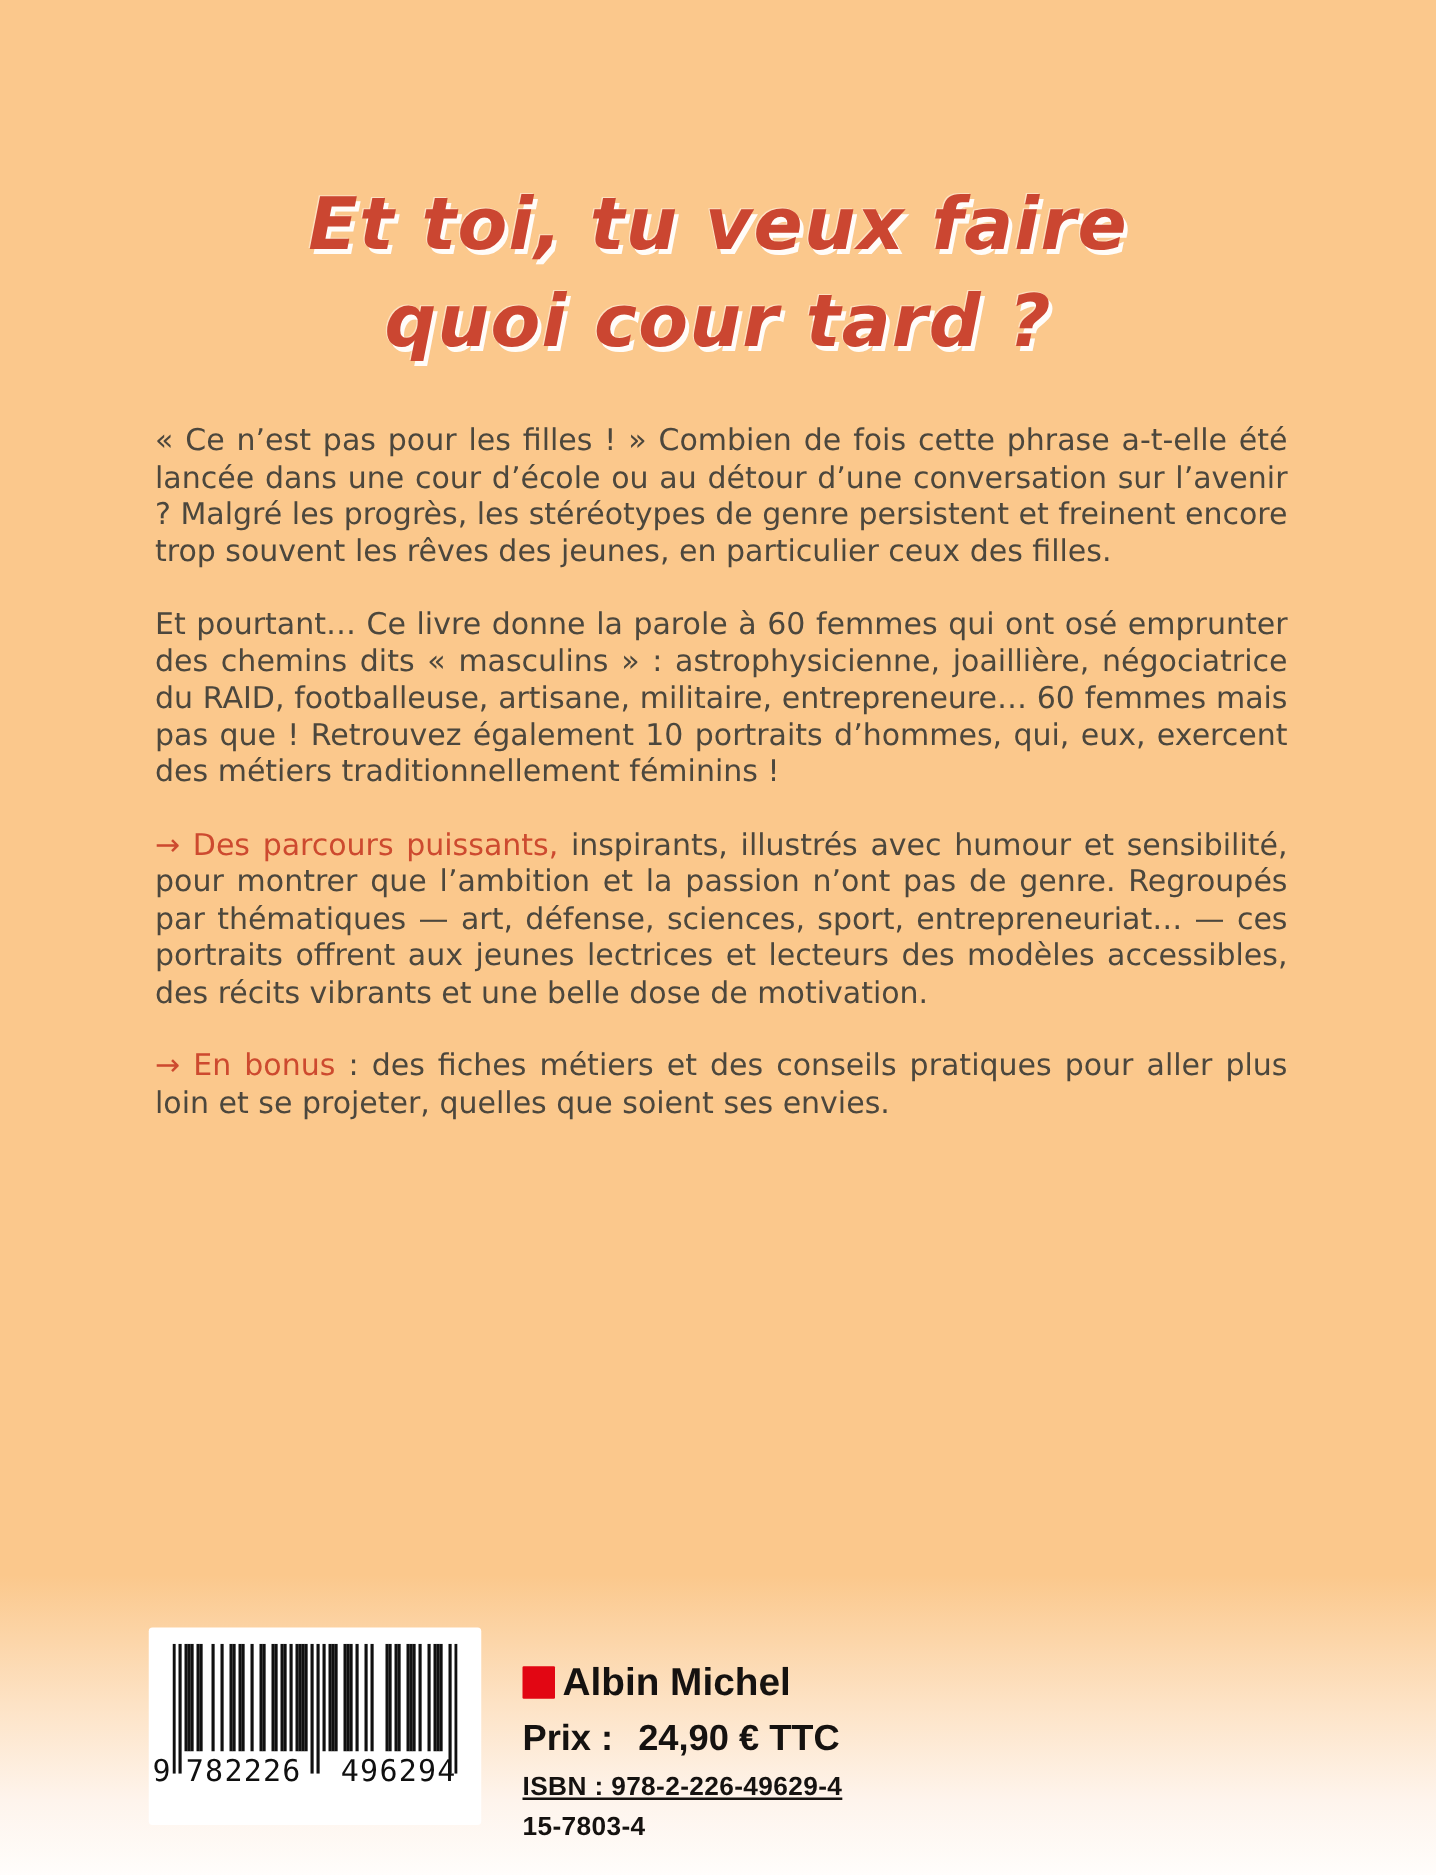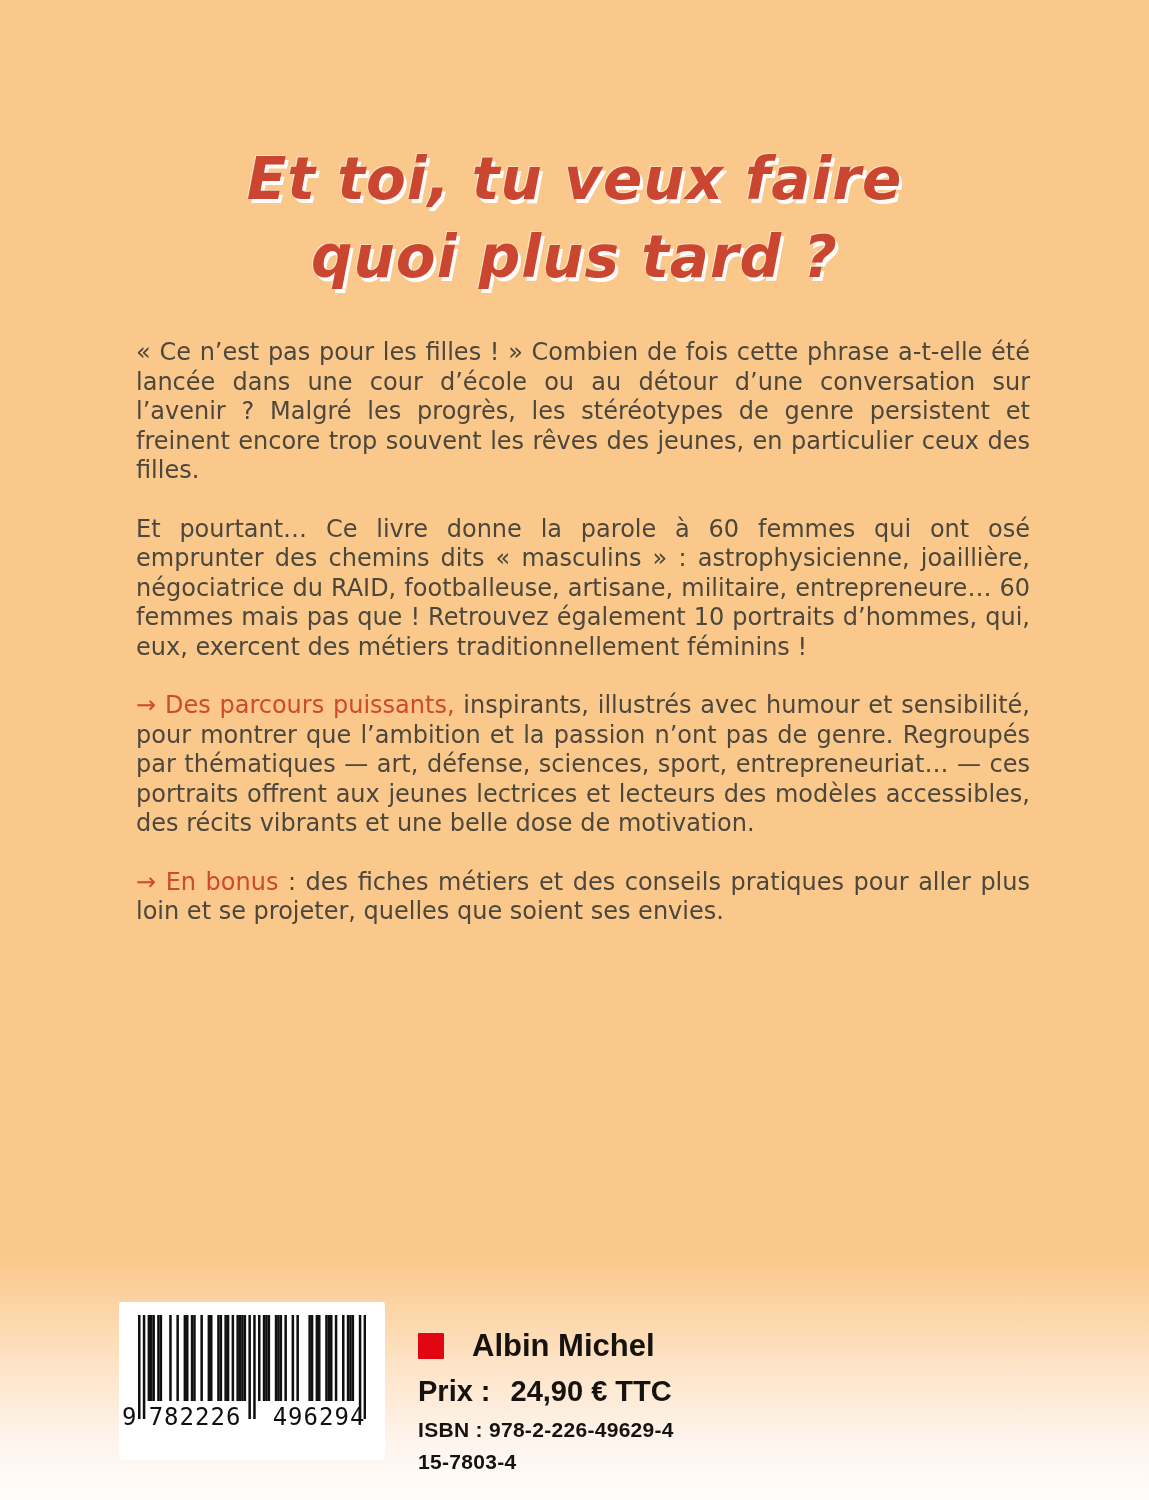--- a/index.html
+++ b/index.html
@@ -23,21 +23,21 @@
     text-shadow:3px 4px 0 rgba(255,255,255,0.95),
                -1px -1px 0 rgba(255,255,255,0.45);
   }
   .title span { display:block; }
   .body-text {
     position:absolute; top:338px; left:120px; width:910px;
     color:#4C473D;
     font-size:24px; line-height:29.5px;
     text-align:justify;
   }
-  .body-text p { margin:0 0 29px 16px; }
+  .body-text p { margin:0 0 29px 4px; }
   .lead { color:#CD4A2F; }
   .tagline {
     position:absolute; top:1014px; left:0; right:0;
     text-align:center;
     color:#CE4637; font-weight:bold;
     font-size:27px; line-height:37px;
   }
   .tagline span { display:block; }
 
   
@@ -53,35 +53,35 @@
     font-size:24px; color:#101010;
   }
   .bd-prefix { position:absolute; left:-16px; top:0; }
   .bd-g1 { position:absolute; left:10px; top:0; width:94px; text-align:center; letter-spacing:1px; }
   .bd-g2 { position:absolute; left:122px; top:0; width:94px; text-align:center; letter-spacing:1px;margin-left:12px; }
 
   .publisher {
     position:absolute; left:418px; top:1328px;
     color:#151210; font-family:"Liberation Sans", sans-serif;
   }
-  .pub-row { display:flex; align-items:center; gap:28px; }
+  .pub-row { display:flex; align-items:center; gap:6px; }
   .logo-square { width:26px; height:26px; background:#E20613; border-radius:1px; }
   .pub-name { font-size:31px; font-weight:bold; }
   .price-row { margin-top:11px; display:flex; gap:20px; font-size:29px; font-weight:bold; }
-  .isbn-line { margin-top:10px; font-size:21px; font-weight:600; letter-spacing:0.3px; }
+  .isbn-line { margin-top:10px; font-size:21px; font-weight:600; letter-spacing:0.3px;text-decoration:underline; }
   .ref-line  { margin-top:8px;  font-size:21px; font-weight:600; letter-spacing:0.3px; }
 </style>
 </head>
 <body>
 
 <div class="cover">
 
   <div class="title">
     <span>Et toi, tu veux faire</span>
-    <span>quoi plus tard ?</span>
+    <span>quoi cour tard ?</span>
   </div>
 
   <div class="body-text">
     <p>« Ce n’est pas pour les filles ! » Combien de fois cette phrase a-t-elle été lancée dans une cour d’école ou au détour d’une conversation sur l’avenir ? Malgré les progrès, les stéréotypes de genre persistent et freinent encore trop souvent les rêves des jeunes, en particulier ceux des filles.</p>
     <p>Et pourtant… Ce livre donne la parole à 60 femmes qui ont osé emprunter des chemins dits « masculins » : astrophysicienne, joaillière, négociatrice du RAID, footballeuse, artisane, militaire, entrepreneure… 60 femmes mais pas que ! Retrouvez également 10 portraits d’hommes, qui, eux, exercent des métiers traditionnellement féminins !</p>
     <p><span class="lead">→ Des parcours puissants,</span><span> inspirants, illustrés avec humour et sensibilité, pour montrer que l’ambition et la passion n’ont pas de genre. Regroupés par thématiques — art, défense, sciences, sport, entrepreneuriat… — ces portraits offrent aux jeunes lectrices et lecteurs des modèles accessibles, des récits vibrants et une belle dose de motivation.</span></p>
     <p><span class="lead">→ En bonus</span><span> : des fiches métiers et des conseils pratiques pour aller plus loin et se projeter, quelles que soient ses envies.</span></p>
   </div>
 
   <div class="tagline">

